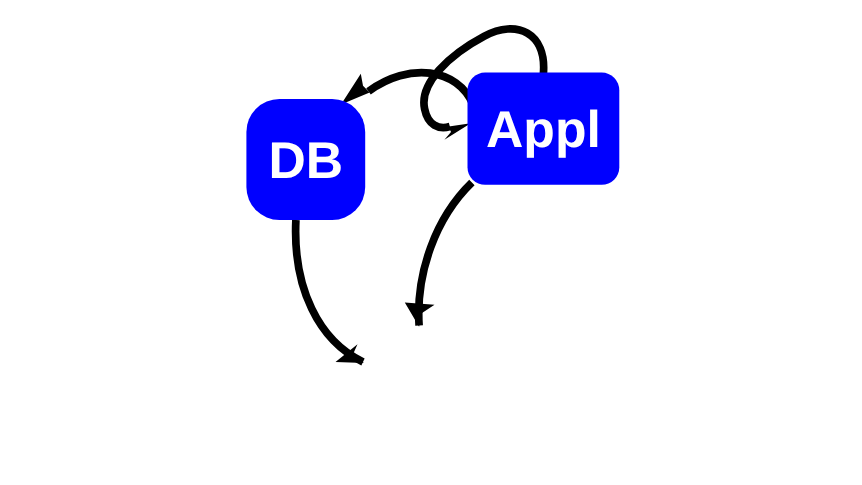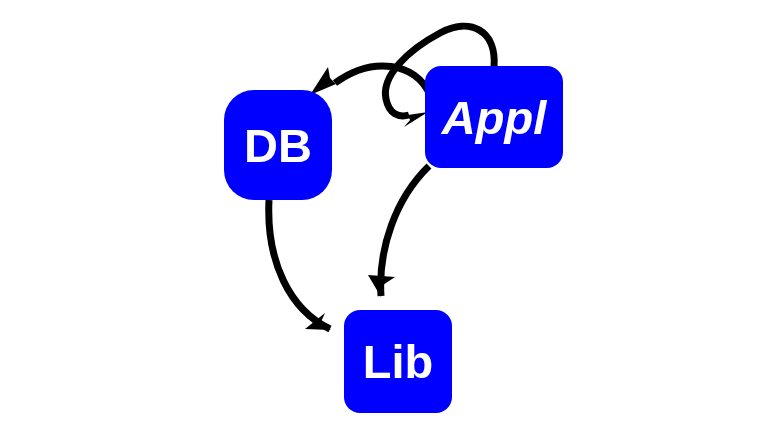--- a/index.html
+++ b/index.html
@@ -38,21 +38,21 @@
   .node-label {
     color: #ffffff;
     font-family: "Liberation Sans", "DejaVu Sans", sans-serif;
     font-weight: bold;
     line-height: 1;
     letter-spacing: 0px;
     white-space: nowrap;
     user-select: none;
   }
   #node-db    { left: 224px; top: 90px;  width: 108px; height: 110px; border-radius: 30px; }
-  #node-appl  { left: 425px; top: 66px;  width: 138px; height: 102px; font-style: italic; }
+  #node-appl  { left: 425px; top: 66px;  width: 138px; height: 102px; }
   #node-lib   { left: 344px; top: 310px; width: 108px; height: 103px; }
   #node-db    .node-label { font-size: 47px; }
   #node-appl  .node-label { font-size: 47px; }
   #node-lib   .node-label { font-size: 47px; }
 </style>
 </head>
 <body>
 
 <div id="canvas">
 
@@ -80,17 +80,14 @@
   </svg>
 
   <div class="node" id="node-db">
     <span class="node-label">DB</span>
   </div>
 
   <div class="node" id="node-appl">
     <span class="node-label">Appl</span>
   </div>
 
-  <div class="node" id="node-lib">
-    <span class="node-label">Lib</span>
-  </div>
 
 </div>
 
 </body></html>

